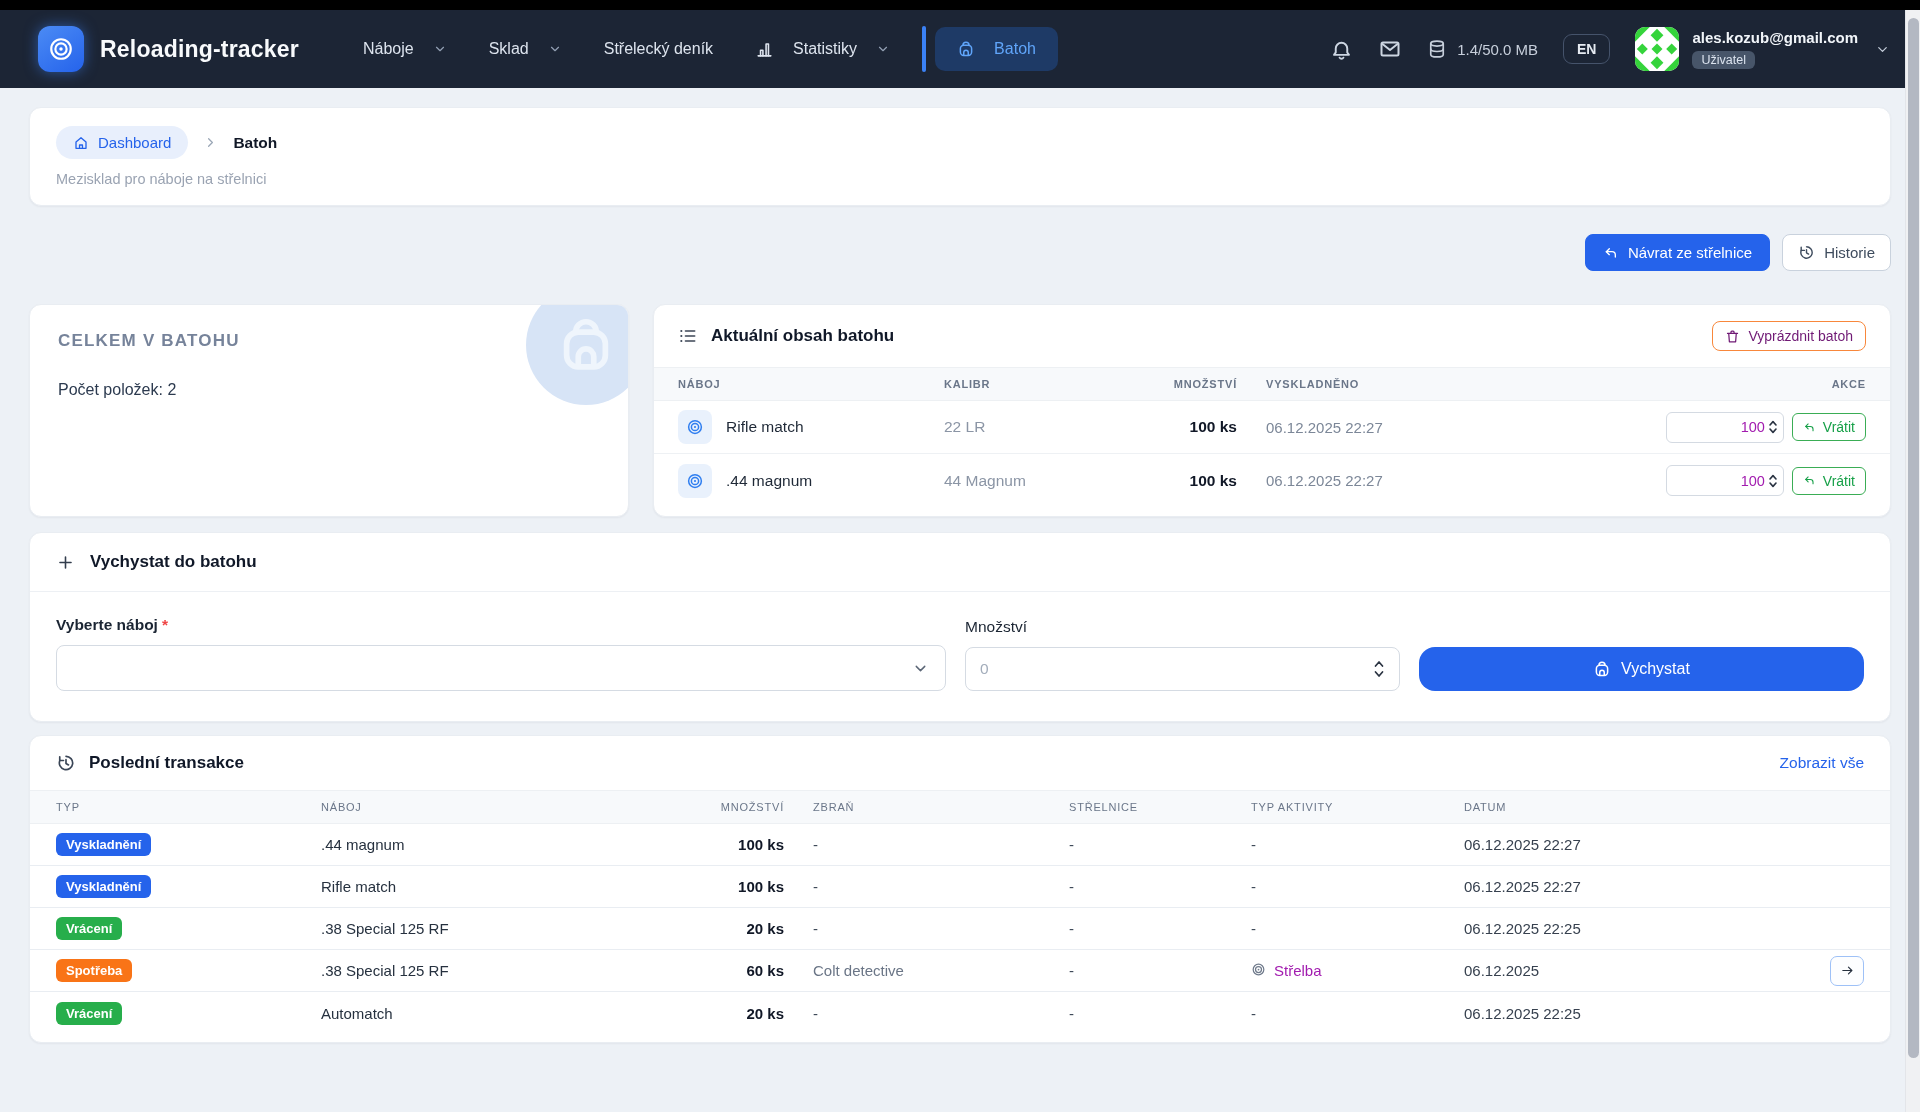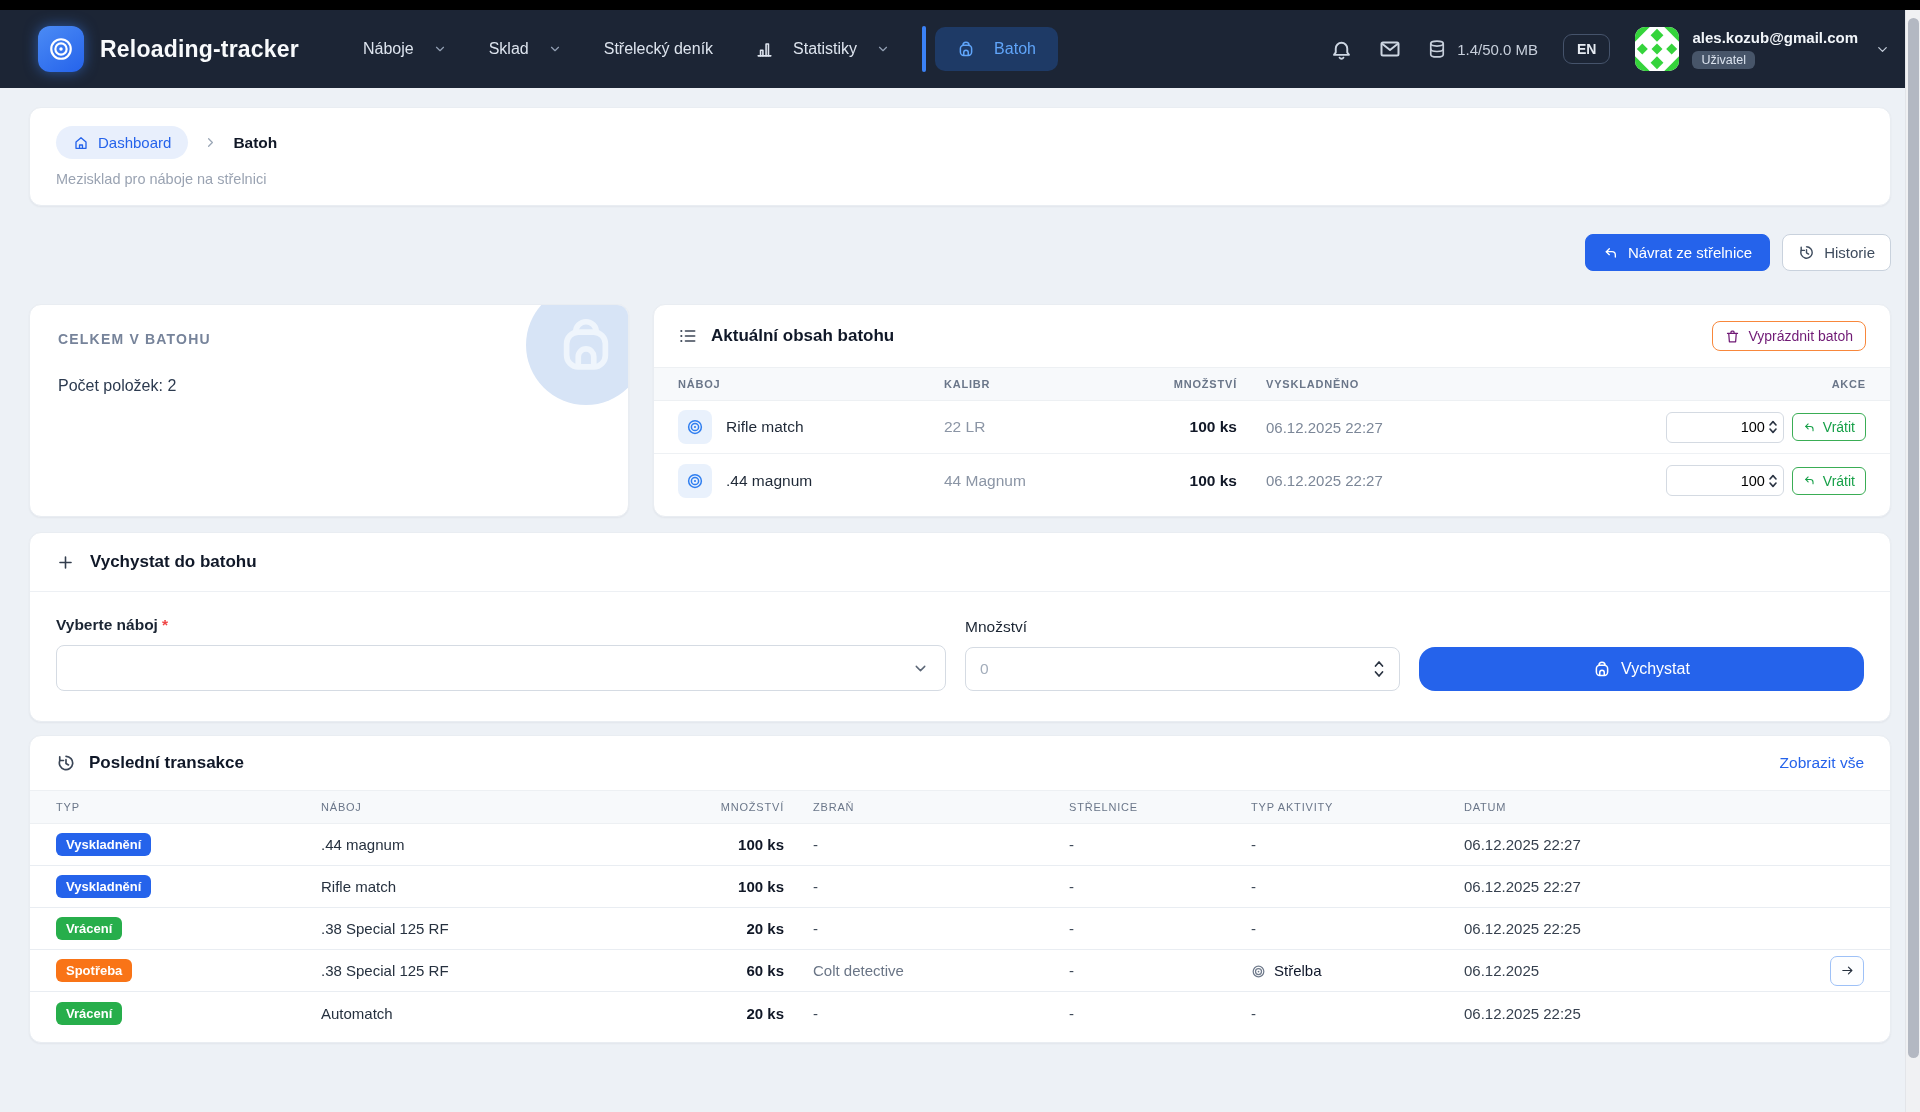--- a/index.html
+++ b/index.html
@@ -73,21 +73,21 @@
 
   
   .actions-row { margin-top:28px; display:flex; justify-content:flex-end; gap:12px; }
   .btn { display:inline-flex; align-items:center; gap:9px; border-radius:8px; font-size:15px; font-weight:500; cursor:pointer; }
   .btn-primary { background:#2563eb; color:#fff; padding:9px 17px; border:1px solid #2563eb; }
   .btn-outline { background:#fff; color:#3f4c5e; padding:9px 15px; border:1px solid #c9d2dd; }
 
   
   .cards-row { margin-top:33px; display:flex; gap:24px; align-items:stretch; }
   .summary-card { width:602px; min-height:213px; padding:26px 28px; position:relative; overflow:hidden; }
-  .summary-label { font-size:14px; font-weight:700; color:#76839a; letter-spacing:1.2px; }
+  .summary-label { font-size:17px; font-weight:700; color:#76839a; letter-spacing:1.2px; }
   .summary-value { font-size:31px; font-weight:700; color:#141e2c; margin-top:10px; }
   .summary-count { font-size:16px; color:#2c3a4f; margin-top:30px; }
   .summary-deco {
     position:absolute; top:-20px; right:-18px; width:120px; height:120px; border-radius:50%;
     background:#d7e4f6; display:flex; align-items:center; justify-content:center; color:#eff5fc;
   }
 
   .contents-card { flex:1; min-height:213px; display:flex; flex-direction:column; }
   .panel-head { display:flex; align-items:center; gap:13px; padding:16px 24px; }
   .panel-title { font-size:17px; font-weight:600; color:#101828; }
@@ -111,21 +111,21 @@
   .ammo-iconbox { width:34px; height:34px; border-radius:8px; background:#e9f1fc; display:flex; align-items:center; justify-content:center; color:#2f7ef0; }
   .ammo-name { font-size:15.5px; color:#1f2937; }
   .cal-cell { font-size:15.5px; color:#8b95a5; }
   .qty-cell { font-size:15.5px; font-weight:700; color:#111827; text-align:right; }
   .date-cell { font-size:15px; color:#7c8798; }
   .action-cell { display:flex; align-items:center; justify-content:flex-end; gap:8px; }
   .qty-input-wrap {
     width:118px; height:31px; border:1px solid #d4dae2; border-radius:6px; background:#fff;
     display:flex; align-items:center; justify-content:flex-end; padding-right:5px; gap:3px;
   }
-  .qty-input { width:72px; border:none; outline:none; text-align:right; font-size:14.5px; color:#000000; font-family:inherit; background:transparent; }
+  .qty-input { width:72px; border:none; outline:none; text-align:right; font-size:14.5px; color:#a21caf; font-family:inherit; background:transparent; }
   .stepper { color:#2a3342; }
   .btn-return {
     display:inline-flex; align-items:center; gap:7px; background:#fff; border:1.5px solid #3aad55;
     color:#17a048; border-radius:6px; padding:5px 10px; font-size:14px; font-weight:500; cursor:pointer;
   }
 
   
   .pick-card { margin-top:15px; }
   .pick-head { display:flex; align-items:center; gap:15px; padding:19px 26px; border-bottom:1px solid #edf0f4; color:#333d4d; }
   .pick-body { padding:24px 26px 30px; display:flex; gap:19px; align-items:flex-end; }
@@ -161,21 +161,21 @@
     font-size:11px; font-weight:400; color:#6a7689; letter-spacing:.8px;
   }
   .ttable-row { height:42px; border-bottom:1px solid #e9edf2; font-size:15px; color:#3f4a59; }
   .badge { display:inline-block; color:#fff; font-size:13px; font-weight:600; border-radius:6px; padding:4px 10px; }
   .badge--blue { background:#2563eb; }
   .badge--green { background:#27ae4b; }
   .badge--orange { background:#f97417; }
   .t-name { color:#26313f; }
   .t-qty { font-weight:700; color:#111827; text-align:right; }
   .t-weapon { color:#6a7586; }
-  .t-activity { display:flex; align-items:flex-end; gap:8px; color:#0f172a; }
+  .t-activity { display:flex; align-items:flex-start; gap:8px; color:#a21caf; }
   .t-activity .ico-wrap { color:#707b8c; }
   .t-date { color:#37414f; }
   .t-action { display:flex; justify-content:flex-end; }
   .btn-arrow {
     width:34px; height:30px; background:#fdfeff; border:1.5px solid #9ec1f7; border-radius:7px;
     display:flex; align-items:center; justify-content:center; color:#27313f; cursor:pointer;
   }
 </style>
 </head>
 <body>

